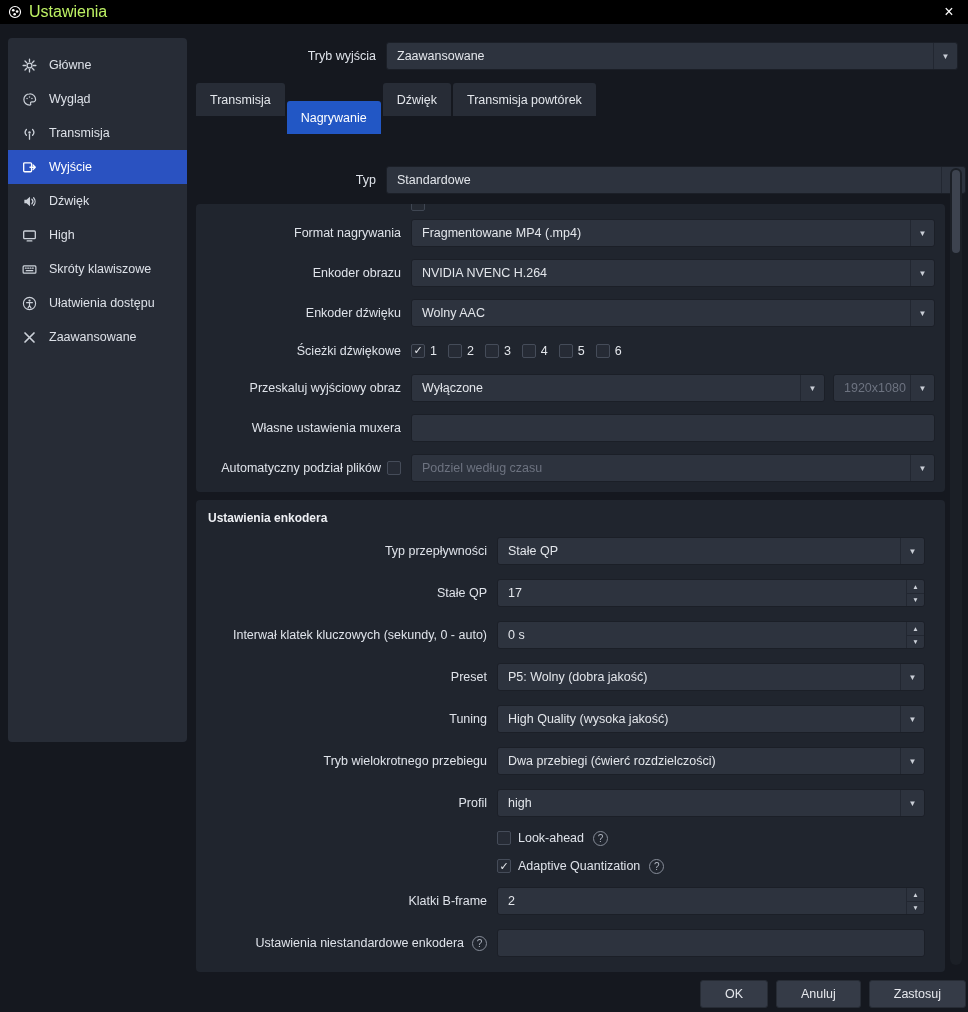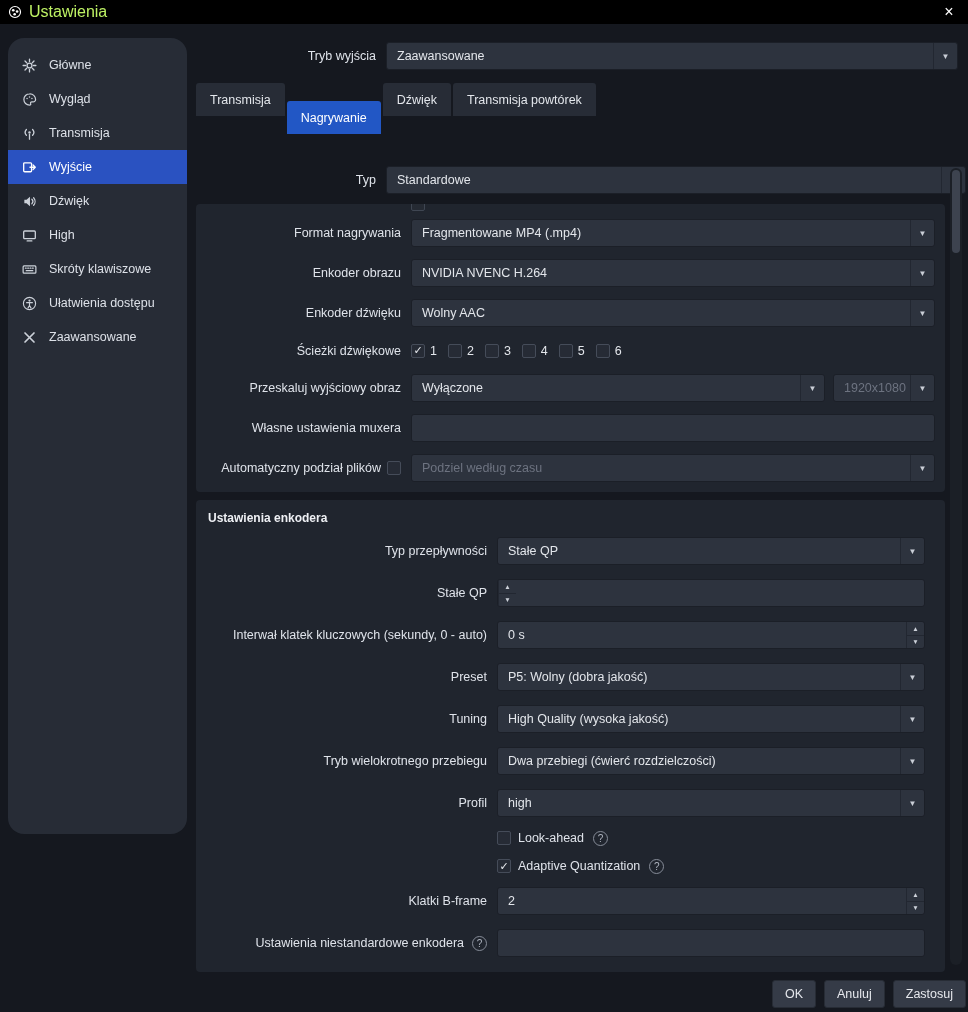--- a/index.html
+++ b/index.html
@@ -11,22 +11,22 @@
   .window { position:relative; width:968px; height:1012px; }
 
   
   .titlebar { position:absolute; top:0; left:0; right:0; height:24px; background:#000;
     display:flex; align-items:center; padding:0 8px; gap:7px; }
   .titlebar .title { font-size:16px; color:#bef264; }
   .titlebar .close { margin-left:auto; color:#ffffff; font-size:16px; width:22px; text-align:center; cursor:default; }
   .app-icon { display:flex; }
 
   
-  .sidebar { position:absolute; left:8px; top:38px; width:179px; height:796px;
-    background:#272c36; border-radius:16px; padding:10px 0; }
+  .sidebar { position:absolute; left:8px; top:38px; width:179px; height:704px;
+    background:#272c36; border-radius:4px; padding:10px 0; }
   .side-item { display:flex; align-items:center; gap:11px; height:34px; padding:0 14px; color:#dde1e8; }
   .side-item .sicon { width:16px; height:16px; display:flex; align-items:center; color:#ccd1d9; flex:0 0 16px; }
   .side-item.selected { background:#2a52c1; color:#fff; }
   .side-item.selected .sicon { color:#fff; }
   .sicon svg { width:15px; height:15px; }
 
   
   .main { position:absolute; left:196px; top:32px; width:770px; }
   .row-top { display:flex; align-items:center; margin-top:10px; }
   .row-top .tlabel { width:180px; text-align:right; color:#dfe3ea; flex:0 0 180px; }
@@ -91,21 +91,21 @@
   .help { width:15px; height:15px; border:1px solid #868c98; border-radius:50%; color:#aeb4bf;
     font-size:10px; display:inline-flex; align-items:center; justify-content:center; margin-left:2px; flex:0 0 15px; }
 
   
   .vscroll { position:absolute; left:950px; top:168px; width:12px; height:797px;
     background:#1b1f26; border-radius:6px; }
   .vthumb { position:absolute; top:2px; left:2px; width:8px; height:83px; background:#3d434f; border-radius:4px; }
 
   
   .footer { position:absolute; right:2px; bottom:4px; display:flex; gap:8px; }
-  .btn { height:28px; padding:0 12px; background:#353b47; border:1px solid #272c35; border-radius:3px;
+  .btn { height:28px; padding:0 24px; background:#353b47; border:1px solid #272c35; border-radius:3px;
     color:#e6e8ed; font-size:12.5px; display:flex; align-items:center; cursor:default; }
 </style>
 </head>
 <body>
 
 <div class="window">
 
   <div class="titlebar">
     <span class="app-icon">
       <svg width="14" height="14" viewBox="0 0 16 16">
@@ -342,20 +342,21 @@
         <span class="flabel">Typ przepływności</span>
         <div class="fctrl dropdown">
           <span class="dd-text">Stałe QP</span>
           <span class="dd-arrow">▼</span>
         </div>
       </div>
 
       <div class="frow">
         <span class="flabel">Stałe QP</span>
         <div class="fctrl spinbox">
+          <span class="dd-text">17</span>
           <span class="spin-btns">
             <span class="spin-up">▲</span>
             <span class="spin-down">▼</span>
           </span>
         </div>
       </div>
 
       <div class="frow">
         <span class="flabel">Interwał klatek kluczowych (sekundy, 0 - auto)</span>
         <div class="fctrl spinbox">

